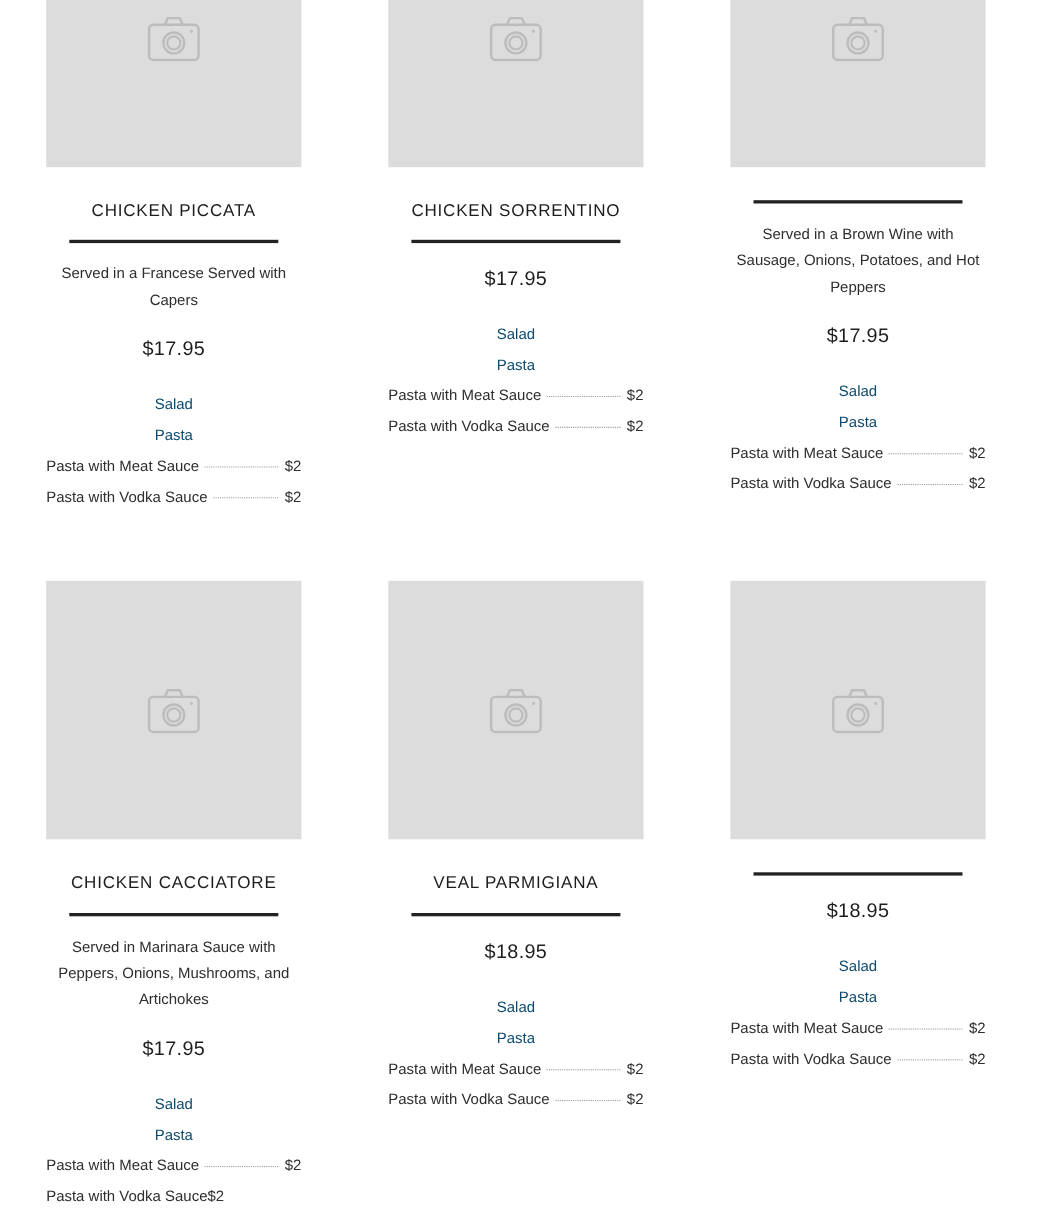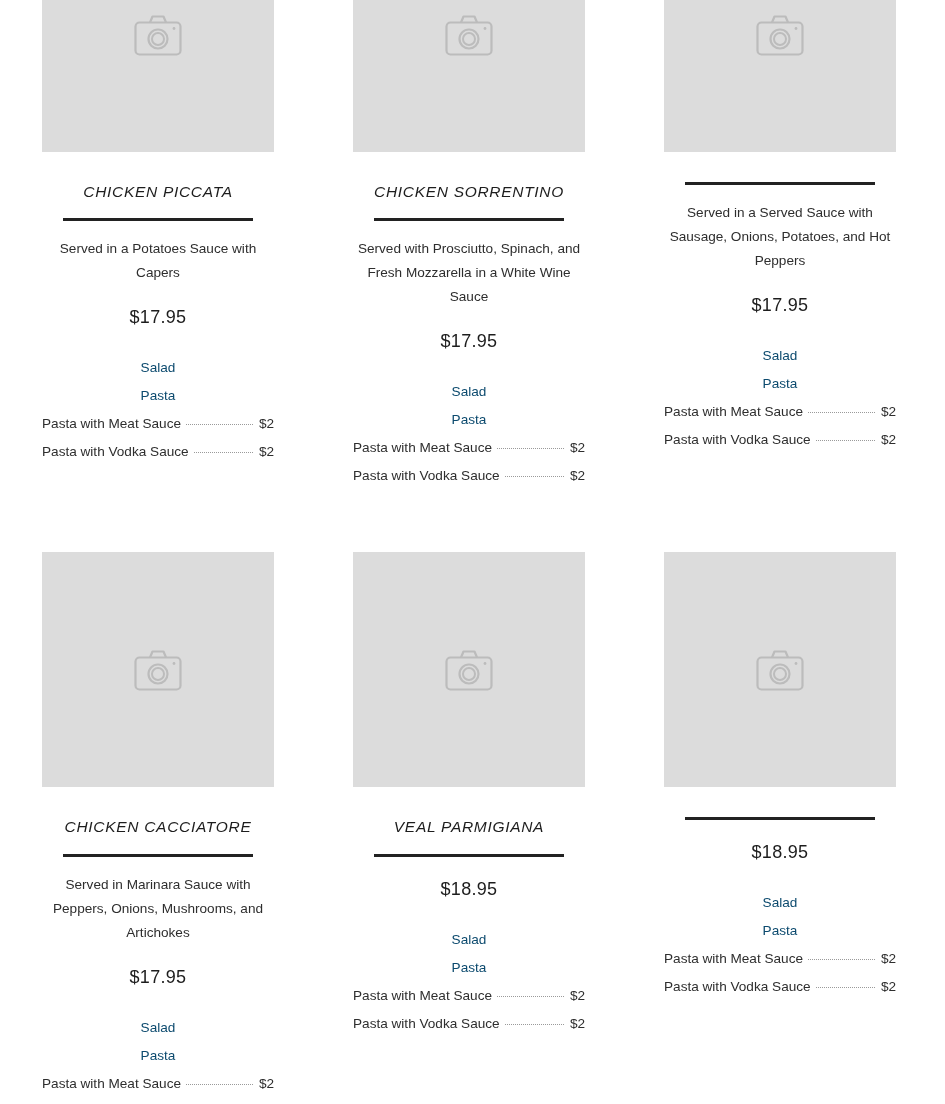--- a/index.html
+++ b/index.html
@@ -47,21 +47,20 @@
   
   .card-title {
     font-size: 15.5px;
     font-weight: 500;
     letter-spacing: 0.7px;
     color: #1d1d1d;
     text-transform: uppercase;
     line-height: 1.25;
     margin: 0;
     white-space: nowrap;
-    font-style: italic;
   }
 
   .title-rule {
     width: 190px;
     height: 3px;
     background: #222222;
     margin: 17px auto 0 auto;
   }
 
   
@@ -135,21 +134,21 @@
   <rect x="1.5" y="8.5" width="45" height="32" rx="4" stroke="#bcbcbc" stroke-width="2.2" fill="none"></rect>
   <path d="M16 8.5 L18.5 2.5 H29.5 L32 8.5" stroke="#bcbcbc" stroke-width="2.2" fill="none" stroke-linejoin="round"></path>
   <circle cx="24" cy="25" r="9.5" stroke="#bcbcbc" stroke-width="2.2" fill="none"></circle>
   <circle cx="24" cy="25" r="6" stroke="#bcbcbc" stroke-width="2" fill="none"></circle>
   <circle cx="40" cy="14.5" r="1.4" fill="#bcbcbc"></circle>
 </svg>
         </span>
       </div>
       <h3 class="card-title">CHICKEN PICCATA</h3>
       <div class="title-rule"></div>
-      <p class="card-desc">Served in a Potatoes Sauce with Capers</p>
+      <p class="card-desc">Served in a Francese Served with Capers</p>
       <div class="card-price">$17.95</div>
       <ul class="inclusions">
         <li>Salad</li>
         <li>Pasta</li>
       </ul>
       <ul class="addons">
         <li class="addon-row">
           <span class="addon-name">Pasta with Meat Sauce</span>
           <span class="addon-leader"></span>
           <span class="addon-price">$2</span>
@@ -168,21 +167,20 @@
   <rect x="1.5" y="8.5" width="45" height="32" rx="4" stroke="#bcbcbc" stroke-width="2.2" fill="none"></rect>
   <path d="M16 8.5 L18.5 2.5 H29.5 L32 8.5" stroke="#bcbcbc" stroke-width="2.2" fill="none" stroke-linejoin="round"></path>
   <circle cx="24" cy="25" r="9.5" stroke="#bcbcbc" stroke-width="2.2" fill="none"></circle>
   <circle cx="24" cy="25" r="6" stroke="#bcbcbc" stroke-width="2" fill="none"></circle>
   <circle cx="40" cy="14.5" r="1.4" fill="#bcbcbc"></circle>
 </svg>
         </span>
       </div>
       <h3 class="card-title">CHICKEN SORRENTINO</h3>
       <div class="title-rule"></div>
-      <p class="card-desc">Served with Prosciutto, Spinach, and Fresh Mozzarella in a White Wine Sauce</p>
       <div class="card-price">$17.95</div>
       <ul class="inclusions">
         <li>Salad</li>
         <li>Pasta</li>
       </ul>
       <ul class="addons">
         <li class="addon-row">
           <span class="addon-name">Pasta with Meat Sauce</span>
           <span class="addon-leader"></span>
           <span class="addon-price">$2</span>
@@ -200,21 +198,21 @@
 <svg class="camera-icon" width="48" height="42" viewBox="0 0 48 42" fill="none" xmlns="http://www.w3.org/2000/svg" aria-hidden="true">
   <rect x="1.5" y="8.5" width="45" height="32" rx="4" stroke="#bcbcbc" stroke-width="2.2" fill="none"></rect>
   <path d="M16 8.5 L18.5 2.5 H29.5 L32 8.5" stroke="#bcbcbc" stroke-width="2.2" fill="none" stroke-linejoin="round"></path>
   <circle cx="24" cy="25" r="9.5" stroke="#bcbcbc" stroke-width="2.2" fill="none"></circle>
   <circle cx="24" cy="25" r="6" stroke="#bcbcbc" stroke-width="2" fill="none"></circle>
   <circle cx="40" cy="14.5" r="1.4" fill="#bcbcbc"></circle>
 </svg>
         </span>
       </div>
       <div class="title-rule"></div>
-      <p class="card-desc">Served in a Served Sauce with Sausage, Onions, Potatoes, and Hot Peppers</p>
+      <p class="card-desc">Served in a Brown Wine with Sausage, Onions, Potatoes, and Hot Peppers</p>
       <div class="card-price">$17.95</div>
       <ul class="inclusions">
         <li>Salad</li>
         <li>Pasta</li>
       </ul>
       <ul class="addons">
         <li class="addon-row">
           <span class="addon-name">Pasta with Meat Sauce</span>
           <span class="addon-leader"></span>
           <span class="addon-price">$2</span>

